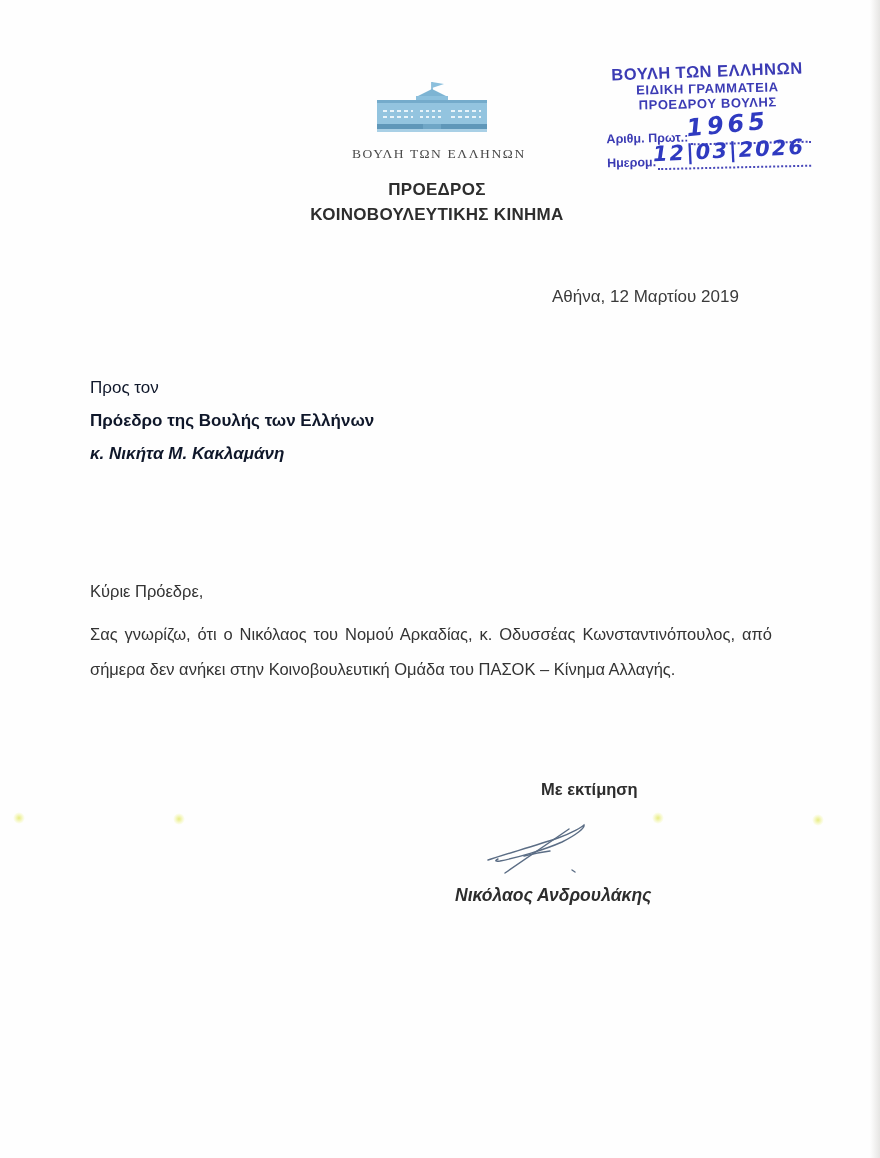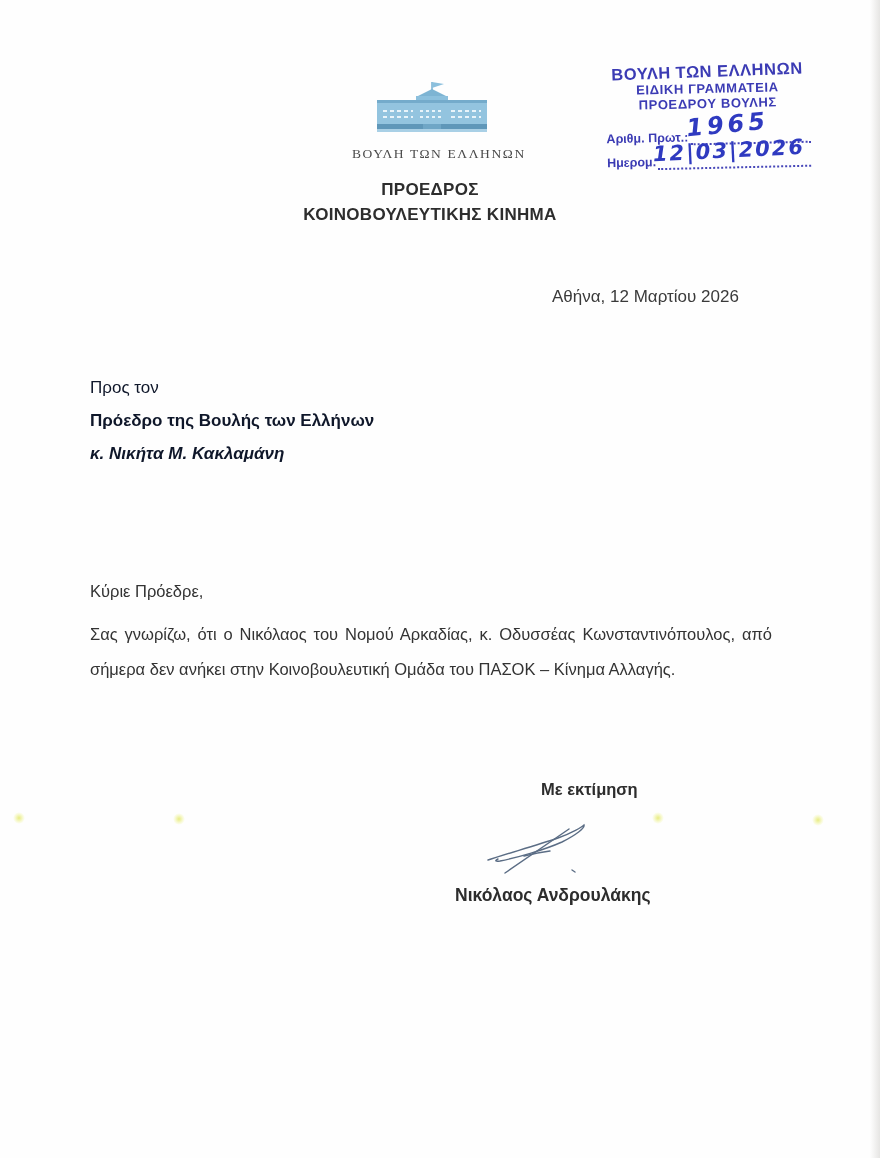--- a/index.html
+++ b/index.html
@@ -64,42 +64,42 @@
     font-size: 24px; font-weight: bold; letter-spacing: 4px;
     transform: rotate(-4deg);
   }
   .hand.datev {
     left: 46px; top: -6px;
     font-size: 21px; font-weight: bold; letter-spacing: 2px;
     transform: rotate(-1.5deg);
   }
   
   .sender-title {
-    position: absolute; left: 265px; top: 177px; width: 330px;
+    position: absolute; left: 272px; top: 177px; width: 330px;
     text-align: center;
     font-size: 17px; font-weight: bold; color: #2d2d2d;
     line-height: 25px; letter-spacing: 0.3px;
   }
   
   .dateline {
     position: absolute; left: 552px; top: 287px;
     font-size: 17px; color: #3a3a3a; white-space: nowrap;
   }
   
   .recipient { position: absolute; left: 90px; top: 371px; font-size: 17px; line-height: 33px; color: #0f172a; }
   .recipient .r2 { font-weight: bold; }
   .recipient .r3 { font-weight: bold; font-style: italic; }
   
   .salutation { position: absolute; left: 90px; top: 582px; font-size: 16.5px; color: #333; }
   .body-par { position: absolute; left: 90px; top: 617px; width: 682px; font-size: 16.5px; color: #333; line-height: 35px; }
   .body-par .justify-line { text-align: justify; text-align-last: justify; }
   
   .closing { position: absolute; left: 497px; top: 780px; font-size: 16.5px; font-weight: bold; color: #2d2d2d; margin-left: 44px; }
   .signature-svg { position: absolute; left: 472px; top: 816px; }
-  .signer { position: absolute; left: 455px; top: 885px; font-size: 17.5px; font-weight: bold; color: #2d2d2d; white-space: nowrap; }
+  .signer { position: absolute; left: 455px; top: 885px; font-size: 17.5px; font-weight: bold; color: #2d2d2d; white-space: nowrap; font-style: italic; }
   
   .speck {
     position: absolute; width: 12px; height: 12px;
     background: radial-gradient(circle, rgba(228,233,110,0.85) 0%, rgba(240,244,160,0.45) 45%, rgba(255,255,255,0) 70%);
     border-radius: 50%;
   }
   .speck.s1 { left: 13px;  top: 812px; }
   .speck.s2 { left: 173px; top: 813px; }
   .speck.s3 { left: 652px; top: 812px; }
   .speck.s4 { left: 812px; top: 814px; }
@@ -153,21 +153,21 @@
         <span class="hand datev">12|03|2026</span>
       </div>
     </div>
   </div>
 
   <div class="sender-title">
     <div>ΠΡΟΕΔΡΟΣ</div>
     <div>ΚΟΙΝΟΒΟΥΛΕΥΤΙΚΗΣ  ΚΙΝΗΜΑ</div>
   </div>
 
-  <div class="dateline">Αθήνα,  12 Μαρτίου 2026</div>
+  <div class="dateline">Αθήνα,  12 Μαρτίου 2019</div>
 
   <div class="recipient">
     <div class="r1">Προς τον</div>
     <div class="r2">Πρόεδρο της Βουλής των Ελλήνων</div>
     <div class="r3">κ.  Νικήτα Μ. Κακλαμάνη</div>
   </div>
 
   <div class="salutation">Κύριε Πρόεδρε,</div>
   <div class="body-par">
     <div class="justify-line">Σας γνωρίζω, ότι ο Νικόλαος του Νομού Αρκαδίας, κ. Οδυσσέας Κωνσταντινόπουλος, από</div>

